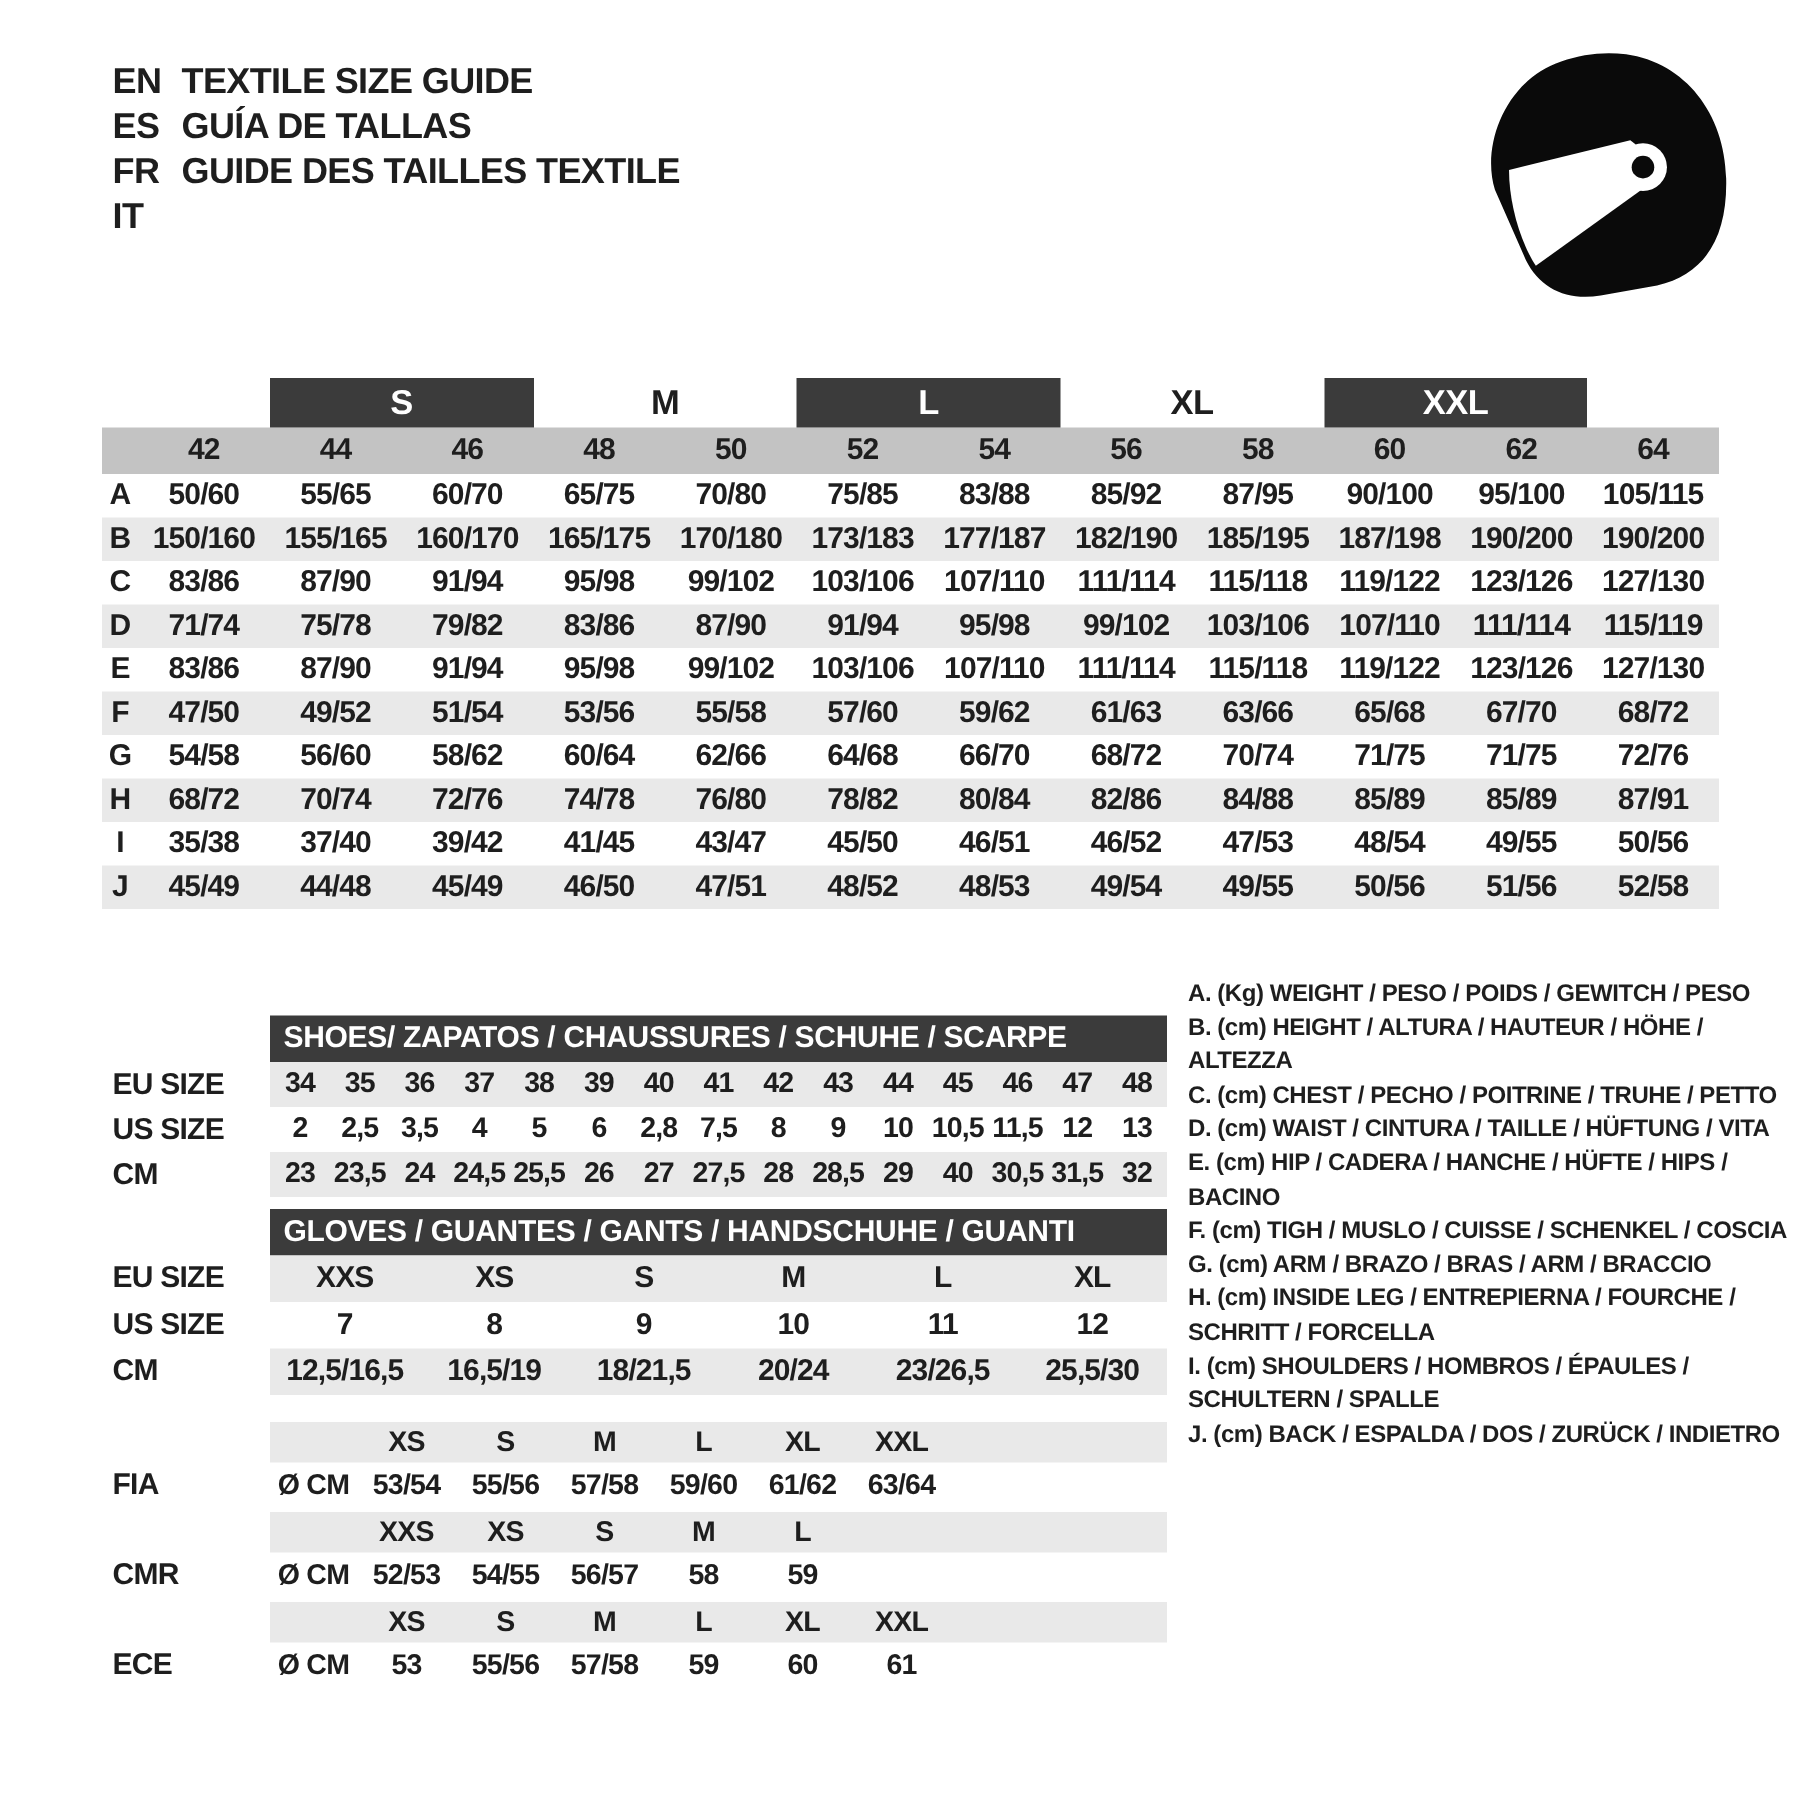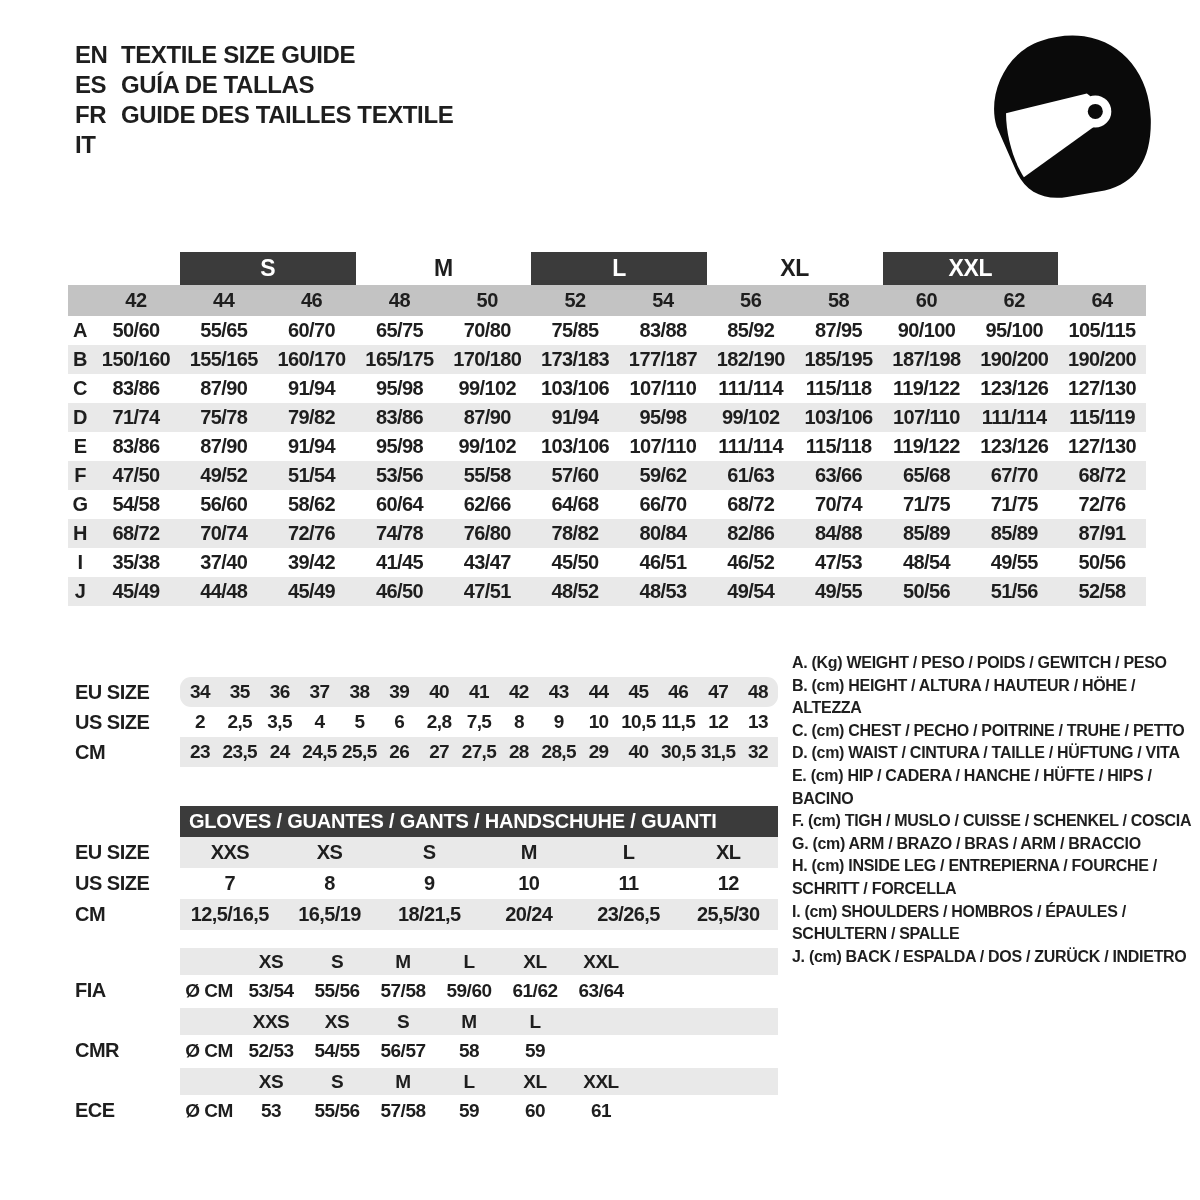--- a/index.html
+++ b/index.html
@@ -279,25 +279,26 @@
           <div class="mt-cell">50/56</div>
           <div class="mt-cell">51/56</div>
           <div class="mt-cell">52/58</div>
         </div>
       </div>
   </div>
 
   <div class="section" id="shoes-section">
     <div class="brow">
       <div class="blabel"></div>
+      <div class="btitle">SHOES/ ZAPATOS / CHAUSSURES / SCHUHE / SCARPE</div>
     </div>
     <div id="shoes-rows">
         <div class="brow">
           <div class="blabel">EU SIZE</div>
-          <div class="bgrid gray" style="grid-template-columns: repeat(15, 1fr); border-radius: 11px;">
+          <div class="bgrid gray" style="grid-template-columns: repeat(15, 1fr);">
             <div class="bcell">34</div>
             <div class="bcell">35</div>
             <div class="bcell">36</div>
             <div class="bcell">37</div>
             <div class="bcell">38</div>
             <div class="bcell">39</div>
             <div class="bcell">40</div>
             <div class="bcell">41</div>
             <div class="bcell">42</div>
             <div class="bcell">43</div>

